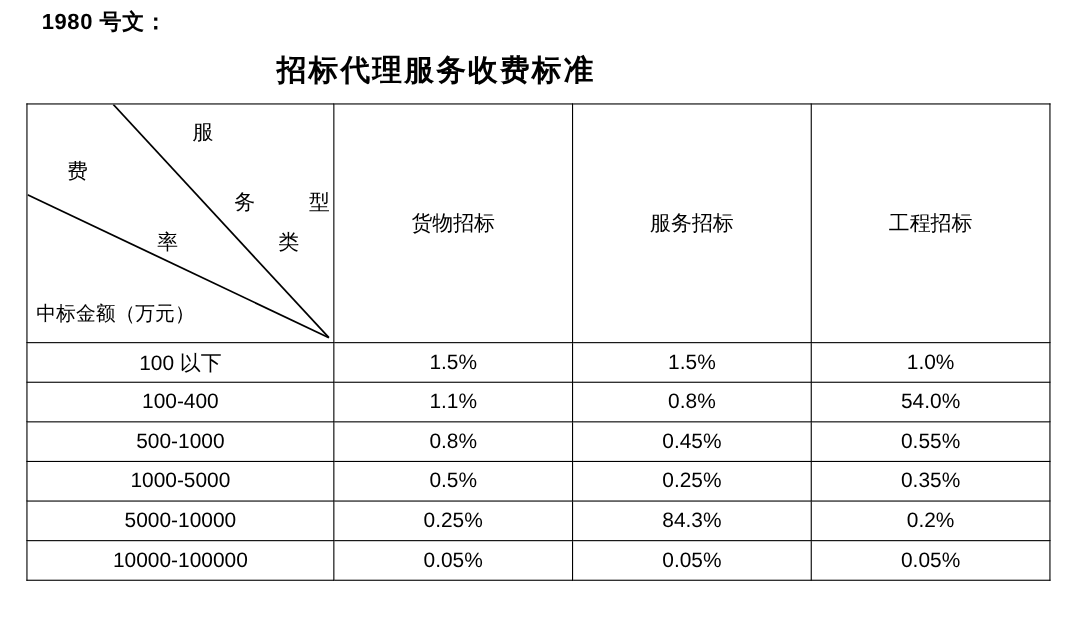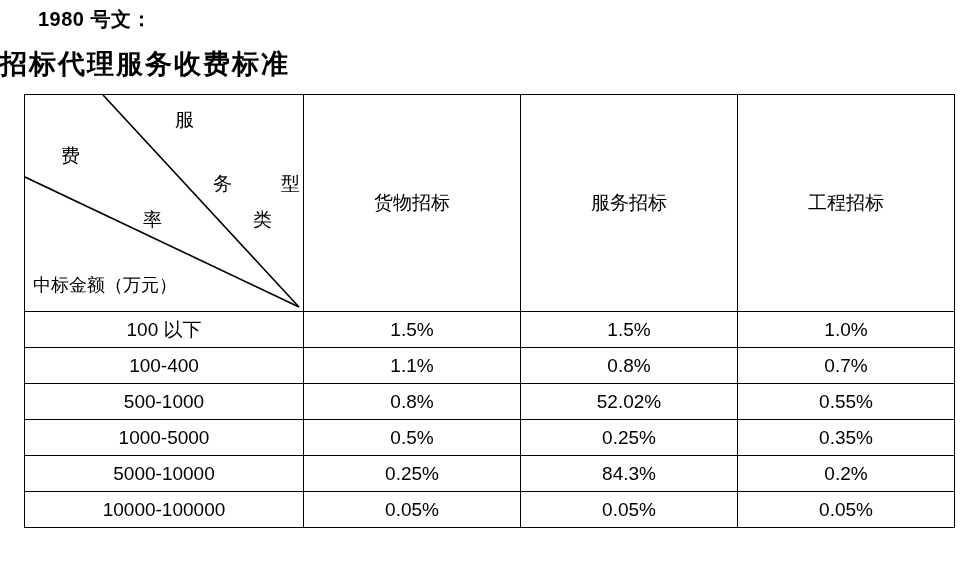--- a/index.html
+++ b/index.html
@@ -26,21 +26,21 @@
     font-family: "Liberation Sans", sans-serif;
     font-weight: bold;
     font-size: 20px;
     letter-spacing: 0.5px;
   }
   .doc-title {
     position: absolute;
     left: 0;
     top: 46px;
     width: 793px;
-    text-align: left;
+    text-align: center;
     font-family: "Liberation Serif", serif;
     font-weight: bold;
     font-size: 27px;
     letter-spacing: 2px;
   }
   .table-wrap {
     position: absolute;
     left: 24px;
     top: 94px;
     width: 928px;
@@ -140,26 +140,26 @@
         <tr>
           <td class="col-first row-label">100 以下</td>
           <td class="col-data">1.5%</td>
           <td class="col-data">1.5%</td>
           <td class="col-data">1.0%</td>
         </tr>
         <tr>
           <td class="col-first row-label">100-400</td>
           <td class="col-data">1.1%</td>
           <td class="col-data">0.8%</td>
-          <td class="col-data">0.7%</td>
+          <td class="col-data">54.0%</td>
         </tr>
         <tr>
           <td class="col-first row-label">500-1000</td>
           <td class="col-data">0.8%</td>
-          <td class="col-data">52.02%</td>
+          <td class="col-data">0.45%</td>
           <td class="col-data">0.55%</td>
         </tr>
         <tr>
           <td class="col-first row-label">1000-5000</td>
           <td class="col-data">0.5%</td>
           <td class="col-data">0.25%</td>
           <td class="col-data">0.35%</td>
         </tr>
         <tr>
           <td class="col-first row-label">5000-10000</td>

